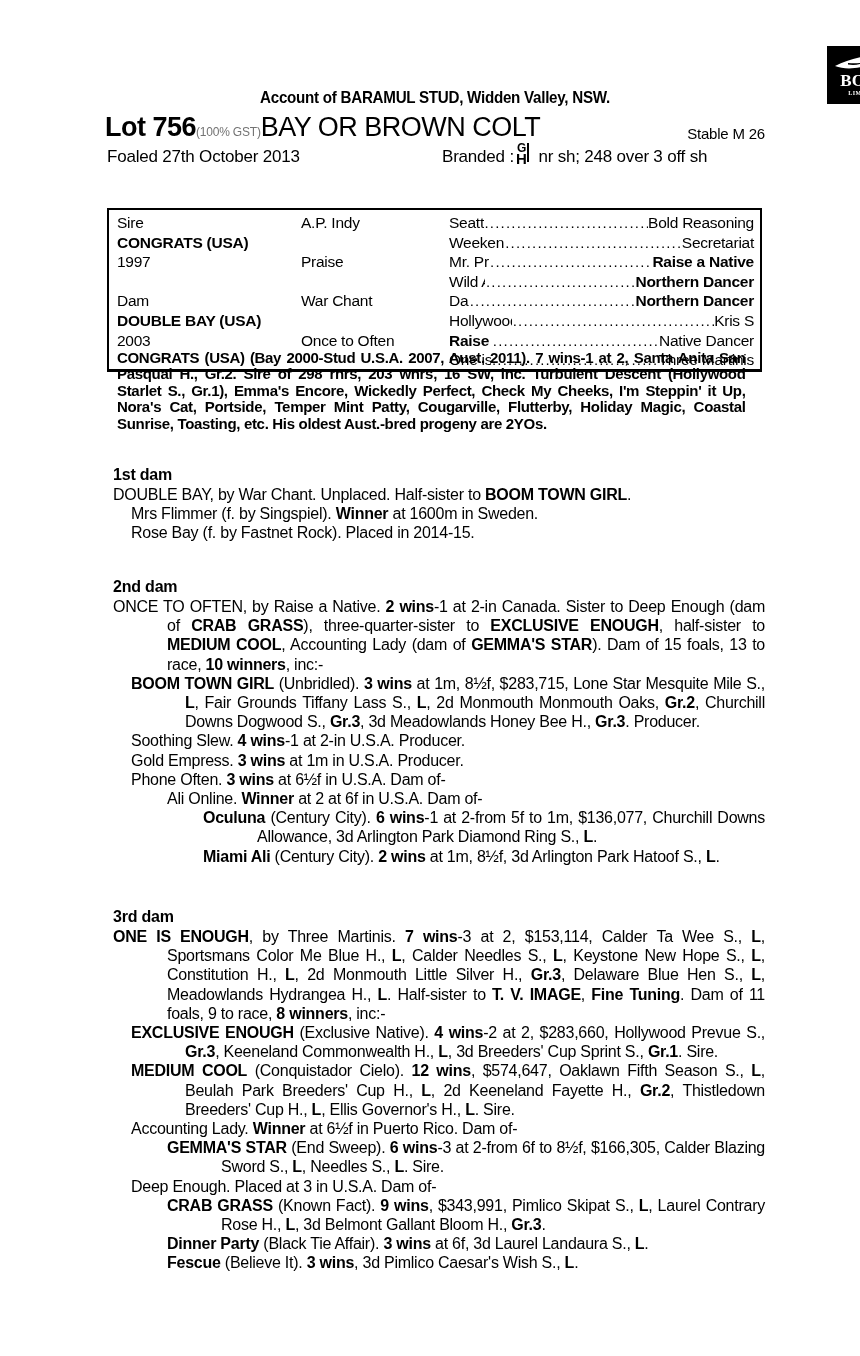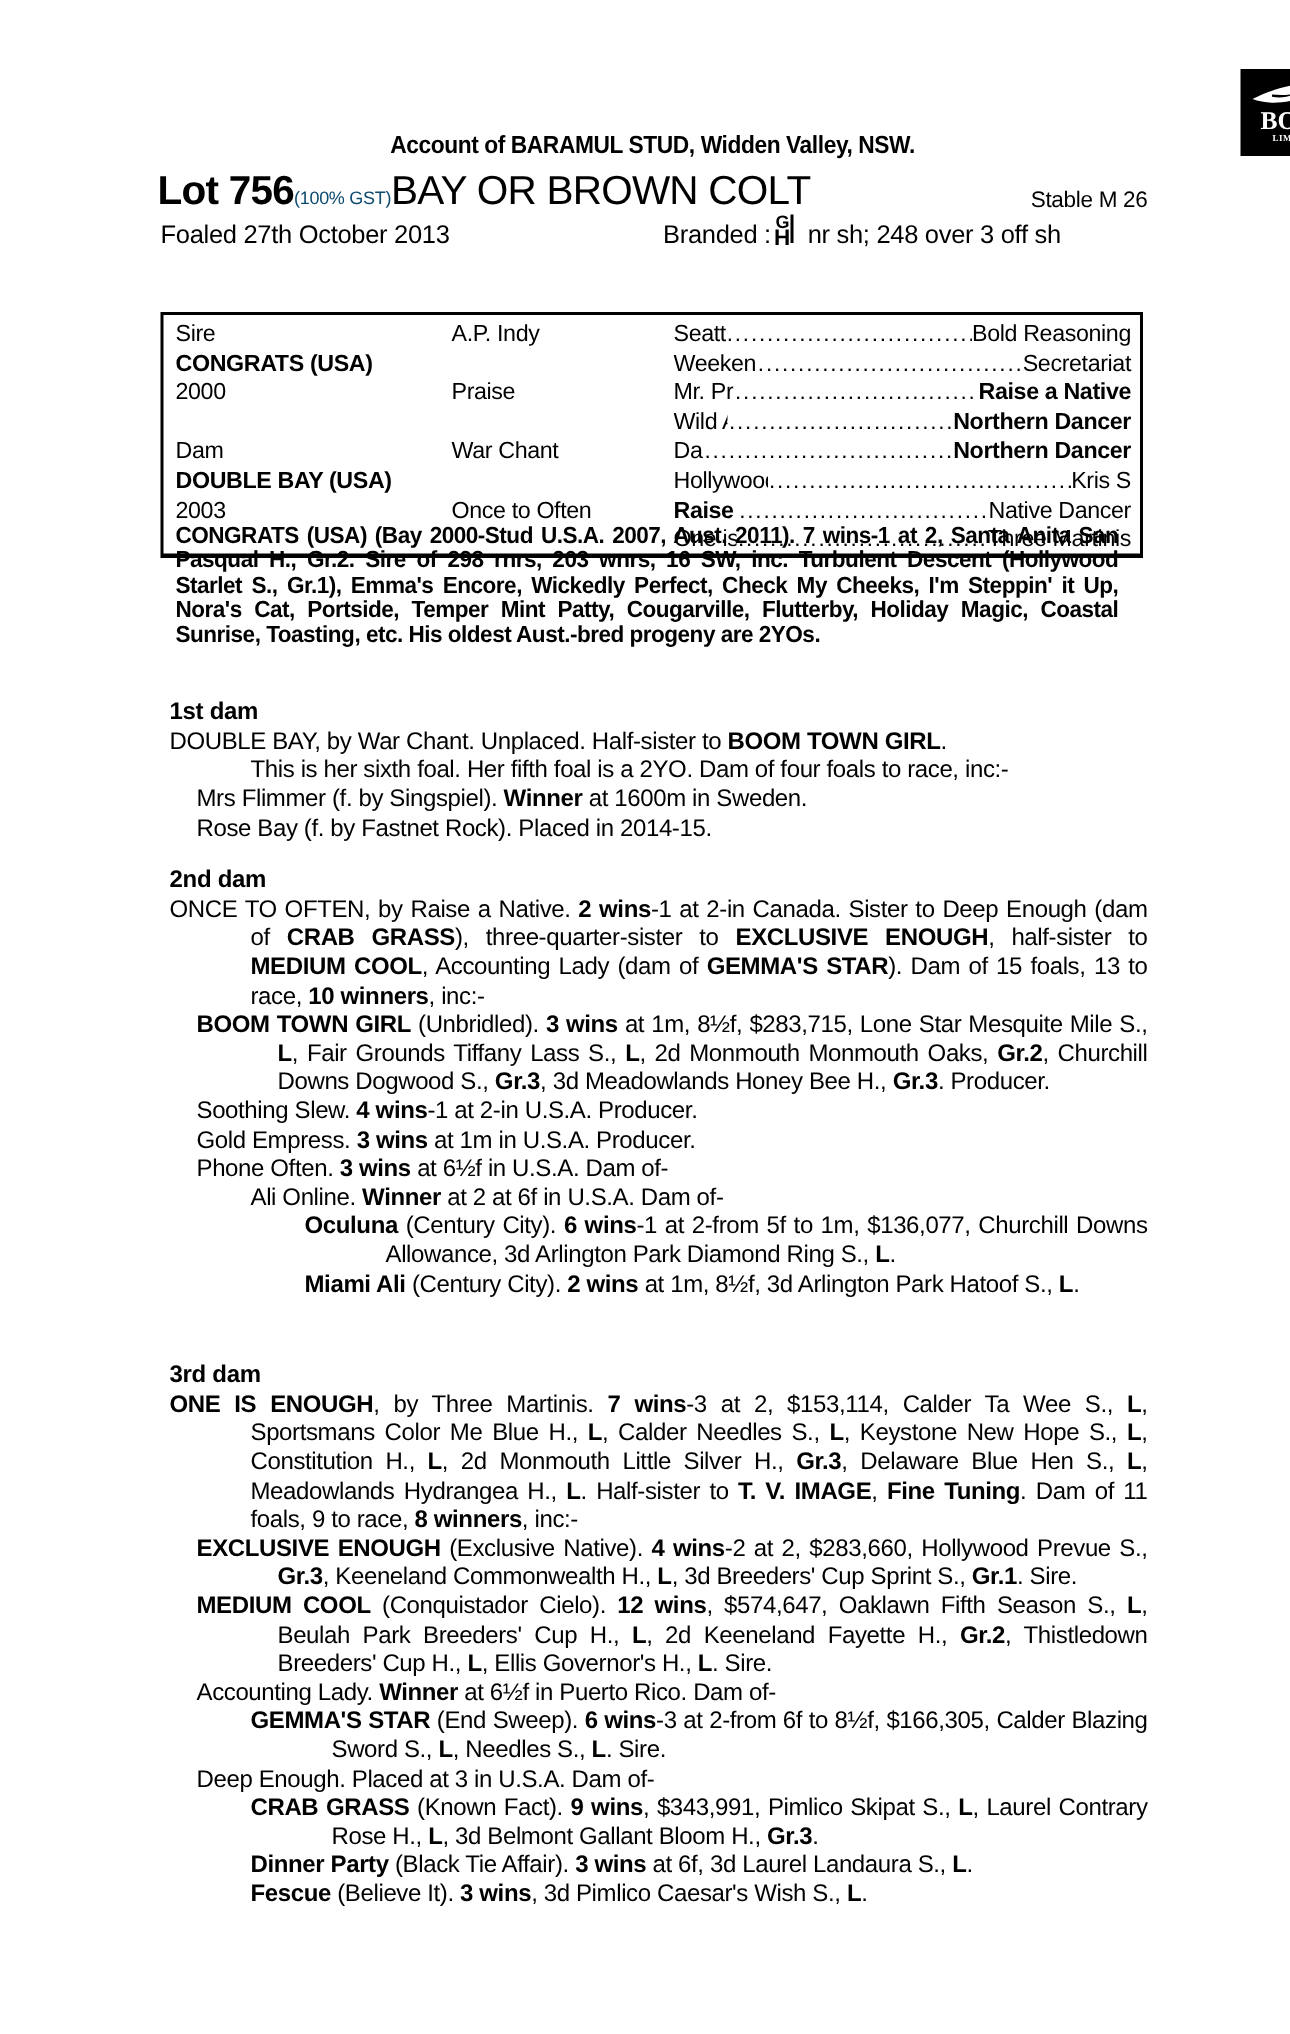--- a/index.html
+++ b/index.html
@@ -98,21 +98,21 @@
   }
   .titleline .lot {
     font-size: 27px;
     font-weight: bold;
     letter-spacing: -0.5px;
     vertical-align: baseline;
   }
   .titleline .gst {
     font-size: 12px;
     letter-spacing: -0.2px;
-    color: #0c4a6e;
+    color: #737373;
     vertical-align: baseline;
   }
   .titleline .colour {
     font-size: 27px;
     font-weight: normal;
     letter-spacing: -0.5px;
     vertical-align: baseline;
     margin-top: 13px;
   }
   .titleline .stable {
@@ -321,21 +321,21 @@
           <div class="ped-row" style="top: 23.6px;">
             <span class="cell-a bold">CONGRATS (USA)</span>
             <span class="cell-b"></span>
             <span class="cell-c">
               <span class="lead">Weekend Surprise</span>
               <span class="dots"></span>
               <span class="tail">Secretariat</span>
             </span>
           </div>
           <div class="ped-row" style="top: 43.2px;">
-            <span class="cell-a">2000</span>
+            <span class="cell-a">1997</span>
             <span class="cell-b">Praise</span>
             <span class="cell-c">
               <span class="lead">Mr. Prospector</span>
               <span class="dots"></span>
               <span class="tail bold">Raise a Native</span>
             </span>
           </div>
           <div class="ped-row" style="top: 62.8px;">
             <span class="cell-a"></span>
             <span class="cell-b"></span>
@@ -383,21 +383,20 @@
           </div>
         </div>
     </div>
 
     <div class="sireblock">CONGRATS (USA) (Bay 2000-Stud U.S.A. 2007, Aust. 2011). 7 wins-1 at 2, Santa Anita San Pasqual H., Gr.2. Sire of 298 rnrs, 203 wnrs, 16 SW, inc. Turbulent Descent (Hollywood Starlet S., Gr.1), Emma's Encore, Wickedly Perfect, Check My Cheeks, I'm Steppin' it Up, Nora's Cat, Portside, Temper Mint Patty, Cougarville, Flutterby, Holiday Magic, Coastal Sunrise, Toasting, etc. His oldest Aust.-bred progeny are 2YOs.</div>
 
     <div id="sections-host">
         <div class="section" style="top: 466px;">
           <div class="dam-head">1st dam</div>
           <p class="entry hang0"><span>DOUBLE BAY, by War Chant. Unplaced. Half-sister to </span><span class="bold">BOOM TOWN GIRL</span><span>.</span></p>
-          <p class="entry lvl2 nojust"><span>This is her sixth foal. Her fifth foal is a 2YO. Dam of four foals to race, inc:-</span></p>
           <p class="entry lvl1 nojust"><span>Mrs Flimmer (f. by Singspiel). </span><span class="bold">Winner</span><span> at 1600m in Sweden.</span></p>
           <p class="entry lvl1 nojust"><span>Rose Bay (f. by Fastnet Rock). Placed in 2014-15.</span></p>
         </div>
         <div class="section" style="top: 578px;">
           <div class="dam-head">2nd dam</div>
           <p class="entry hang0"><span>ONCE TO OFTEN, by Raise a Native. </span><span class="bold">2 wins</span><span>-1 at 2-in Canada. Sister to Deep Enough (dam of </span><span class="bold">CRAB GRASS</span><span>), three-quarter-sister to </span><span class="bold">EXCLUSIVE ENOUGH</span><span>, half-sister to </span><span class="bold">MEDIUM COOL</span><span>, Accounting Lady (dam of </span><span class="bold">GEMMA'S STAR</span><span>). Dam of 15 foals, 13 to race, </span><span class="bold">10 winners</span><span>, inc:-</span></p>
           <p class="entry hang1"><span class="bold">BOOM TOWN GIRL</span><span> (Unbridled). </span><span class="bold">3 wins</span><span> at 1m, 8½f, $283,715, Lone Star Mesquite Mile S., </span><span class="bold">L</span><span>, Fair Grounds Tiffany Lass S., </span><span class="bold">L</span><span>, 2d Monmouth Monmouth Oaks, </span><span class="bold">Gr.2</span><span>, Churchill Downs Dogwood S., </span><span class="bold">Gr.3</span><span>, 3d Meadowlands Honey Bee H., </span><span class="bold">Gr.3</span><span>. Producer.</span></p>
           <p class="entry lvl1 nojust"><span>Soothing Slew. </span><span class="bold">4 wins</span><span>-1 at 2-in U.S.A. Producer.</span></p>
           <p class="entry lvl1 nojust"><span>Gold Empress. </span><span class="bold">3 wins</span><span> at 1m in U.S.A. Producer.</span></p>
           <p class="entry lvl1 nojust"><span>Phone Often. </span><span class="bold">3 wins</span><span> at 6½f in U.S.A. Dam of-</span></p>

